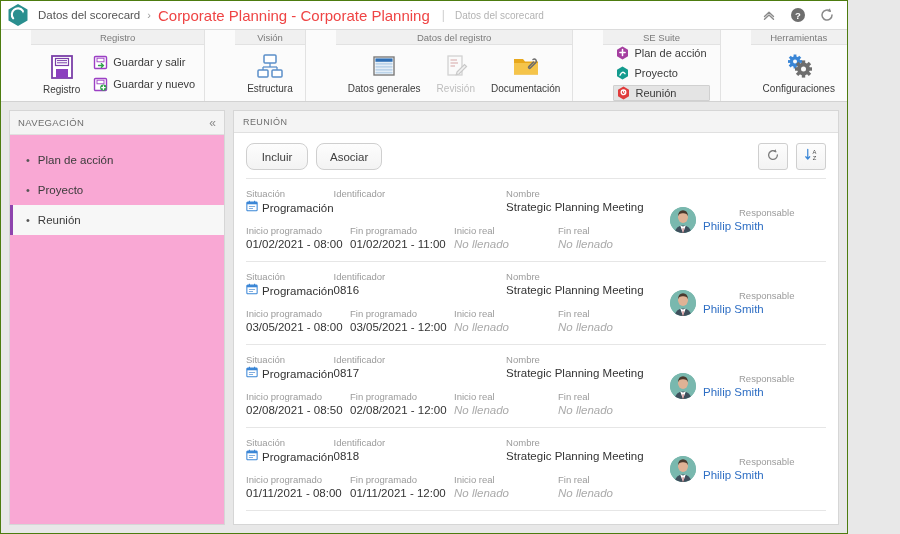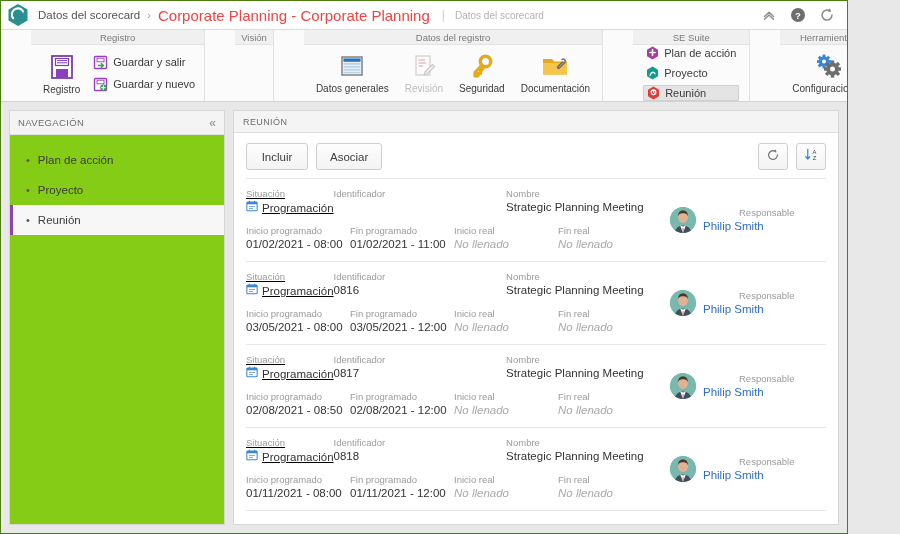--- a/index.html
+++ b/index.html
@@ -100,21 +100,21 @@
     display: flex;
     padding: 8px;
     gap: 8px;
     background: #e8e8e8;
     overflow: hidden;
   }
 
   
   .sidebar {
     width: 216px; min-width: 216px;
-    background: #84cc16;
+    background: #f9a8d4;
     border: 1px solid #d6d6d6;
     display: flex; flex-direction: column;
   }
   .side-head {
     height: 24px; min-height: 24px;
     background: #f4f4f4;
     border-bottom: 1px solid #e0e0e0;
     display: flex; align-items: center;
     padding: 0 8px;
   }
@@ -155,21 +155,21 @@
   .main-head .ttl { font-size: 9px; color: #6d6d6d; letter-spacing: .4px; }
 
   .toolrow {
     display: flex; align-items: center;
     padding: 10px 12px 8px 12px;
   }
   .btn {
     height: 27px; min-width: 62px;
     background: linear-gradient(#fdfdfd,#f3f3f3);
     border: 1px solid #cfcfcf;
-    border-radius: 3px;
+    border-radius: 8px;
     font-size: 11.5px; color: #404040;
     padding: 0 13px;
     cursor: pointer;
     font-family: "Liberation Sans", sans-serif;
   }
   .btn + .btn { margin-left: 8px; }
   .tool-spacer { flex: 1 1 auto; }
   .icobtn {
     width: 30px; height: 27px;
     background: linear-gradient(#fdfdfd,#f3f3f3);
@@ -190,21 +190,21 @@
   .rec-left { flex: 1 1 auto; min-width: 0; }
   .rec-line { display: flex; }
   .rec-line.second { margin-top: 9px; }
   .fld { min-width: 0; }
   .fld .k { font-size: 9.5px; color: #9b9b9b; line-height: 12px; white-space: nowrap; }
   .fld .v {
     font-size: 11.5px; color: #333; line-height: 15px;
     display: flex; align-items: center; gap: 4px; white-space: nowrap;
   }
   .fld .v.empty { color: #aaaaaa; font-style: italic; }
-  .w-situacion { width: 104px; text-decoration: underline; }
+  .w-situacion { width: 104px; }
   .w-ident    { width: 205px; }
   .w-nombre   { width: 190px; }
   .w-ini      { width: 104px; }
   .w-fin      { width: 104px; }
   .w-inir     { width: 104px; }
   .w-finr     { width: 104px; }
 
   .rec-right {
     width: 160px; min-width: 160px;
     display: flex; align-items: center; gap: 7px;
@@ -298,20 +298,36 @@
               </svg>
             </span>
             <span class="lbl">Guardar y nuevo</span>
           </div>
         </div>
       </div>
     </div>
 
     <div class="rgroup">
       <div class="rgroup-title">Visión</div>
+      <div class="rgroup-body">
+        <div class="rbig">
+          <span>
+            <svg class="ico" width="30" height="28" viewBox="0 0 30 28">
+              <rect x="9" y="2" width="12" height="8" rx="1" fill="#ffffff" stroke="#5b8fc9" stroke-width="1.5"></rect>
+              <line x1="15" y1="10" x2="15" y2="14" stroke="#5b8fc9" stroke-width="1.3"></line>
+              <line x1="8" y1="14" x2="22" y2="14" stroke="#5b8fc9" stroke-width="1.3"></line>
+              <line x1="8" y1="14" x2="8" y2="17" stroke="#5b8fc9" stroke-width="1.3"></line>
+              <line x1="22" y1="14" x2="22" y2="17" stroke="#5b8fc9" stroke-width="1.3"></line>
+              <rect x="3" y="17" width="10" height="7" rx="1" fill="#ffffff" stroke="#5b8fc9" stroke-width="1.5"></rect>
+              <rect x="17" y="17" width="10" height="7" rx="1" fill="#ffffff" stroke="#5b8fc9" stroke-width="1.5"></rect>
+            </svg>
+          </span>
+          <span class="lbl">Estructura</span>
+        </div>
+      </div>
     </div>
 
     <div class="rgroup">
       <div class="rgroup-title">Datos del registro</div>
       <div class="rgroup-body">
         <div class="rbig">
           <span>
             <svg class="ico" width="30" height="28" viewBox="0 0 30 28">
               <rect x="5" y="4" width="20" height="18" fill="#ffffff" stroke="#7a7a7a" stroke-width="1.4"></rect>
               <rect x="6.4" y="5.4" width="17.2" height="3.4" fill="#2f6fb5"></rect>
@@ -327,30 +343,20 @@
           <span>
             <svg class="ico" width="30" height="28" viewBox="0 0 30 28">
               <rect x="7" y="3" width="14" height="19" fill="#fafafa" stroke="#d2d2d2" stroke-width="1.3"></rect>
               <line x1="9.5" y1="7" x2="16" y2="7" stroke="#dcb4b4" stroke-width="1.2"></line>
               <line x1="9.5" y1="10" x2="17" y2="10" stroke="#dcb4b4" stroke-width="1.2"></line>
               <line x1="9.5" y1="13" x2="14" y2="13" stroke="#dcb4b4" stroke-width="1.2"></line>
               <path d="M16 19 L23.5 11.5 L25.5 13.5 L18 21 L15.3 21.7 z" fill="#f2f2f2" stroke="#c9c9c9" stroke-width="1.2"></path>
             </svg>
           </span>
           <span class="lbl">Revisión</span>
-        </div>
-        <div class="rbig">
-          <span>
-            <svg class="ico" width="30" height="28" viewBox="0 0 30 28">
-              <circle cx="18.5" cy="8.5" r="5.2" fill="none" stroke="#e8a81c" stroke-width="3.4"></circle>
-              <circle cx="18.5" cy="8.5" r="1.8" fill="#ffffff"></circle>
-              <path d="M15 12 L8 19.5 L8 23 L11 23 L11 20.5 L13.5 20.5 L13.5 18 L16 15.5" fill="none" stroke="#e8a81c" stroke-width="3.2" stroke-linejoin="round" stroke-linecap="round"></path>
-            </svg>
-          </span>
-          <span class="lbl">Seguridad</span>
         </div>
         <div class="rbig">
           <span>
             <svg class="ico" width="30" height="28" viewBox="0 0 30 28">
               <path d="M3 6 h9 l2 2.5 h13 v13 h-24 z" fill="#e8a81c"></path>
               <path d="M3 10 h24 v11.5 h-24 z" fill="#f5c44a"></path>
               <path d="M22 6.5 c2 -1.5 4.6 1.2 2.7 3.1 l-5.4 5.4 c-1 1 -2.4 -0.4 -1.4 -1.4 l4.6 -4.6" fill="none" stroke="#6d6d6d" stroke-width="1.5" stroke-linecap="round"></path>
             </svg>
           </span>
           <span class="lbl">Documentación</span>

